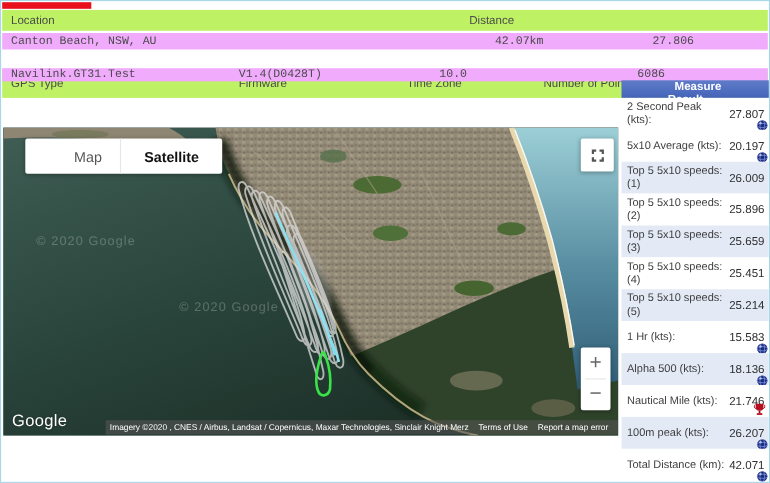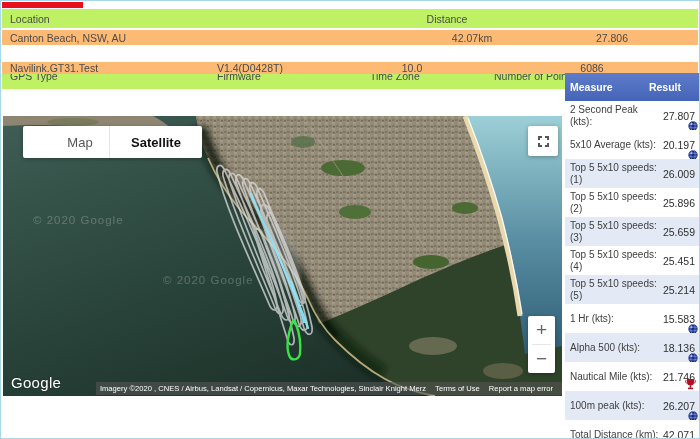--- a/index.html
+++ b/index.html
@@ -6,21 +6,21 @@
   body{
     width:700px;height:439px;position:relative;background:#fff;
     font-family:"Liberation Sans", sans-serif;overflow:hidden;
     border:1px solid #a9d7ea;box-sizing:border-box;
   }
   
   .red-bar{position:absolute;left:1px;top:1px;width:81px;height:6px;background:#e8101c;}
   
   .trow{position:absolute;left:1px;right:1px;font-size:10.5px;color:#4b4b4b;}
   .trow.hdr{background:#bef264;}
-  .trow.val{background:#fdba74;}
+  .trow.val{background:#f0abfc;font-family:Liberation Mono, monospace;}
   .trow span{position:absolute;top:50%;transform:translateY(-50%);white-space:nowrap;}
   .r1{top:8px;height:19px;}
   .r2{top:29px;height:15px;}
   .r3{top:62px;height:26px;}
   .r4{top:61px;height:12px;}
   .cell-c{text-align:center;}
   
   .map{position:absolute;left:2px;top:115px;width:559px;height:280px;background:#2c473f;overflow:hidden;}
   .map svg.art{position:absolute;left:0;top:0;}
   .map-type{position:absolute;left:20px;top:10px;display:flex;background:#fff;
@@ -39,22 +39,22 @@
   .wm1{left:30px;top:98px;}
   .wm2{left:160px;top:158px;}
   .glogo{position:absolute;left:8px;bottom:5px;color:#fff;font-size:15px;font-weight:500;
     letter-spacing:.3px;text-shadow:0 0 2px rgba(0,0,0,.4);}
   .attr{position:absolute;left:93px;right:0;bottom:1px;height:13px;background:rgba(85,85,85,.6);
     display:flex;align-items:center;justify-content:flex-end;color:#fff;font-size:7.6px;white-space:nowrap;overflow:hidden;}
   .attr span{margin-right:9px;}
   .attr .lnk{cursor:pointer;}
   
   .sidebar{position:absolute;left:564px;top:72px;width:134px;font-size:10px;color:#3e3e3e;}
-  .shdr{height:28px;background:linear-gradient(#5f7cc9,#4464b8);color:#fff;font-weight:bold;
-    font-size:10.5px;display:flex;align-items:center;}
+  .shdr{height:16px;background:linear-gradient(#5f7cc9,#4464b8);color:#fff;font-weight:bold;
+    font-size:10.5px;display:flex;align-items:center;flex-direction:column;}
   .shdr .m{padding-left:5px;flex:1;}
   .shdr .r{padding-right:18px;}
   .srow{height:29px;display:flex;align-items:center;position:relative;
     padding:0 4px 0 5px;box-sizing:border-box;background:#fff;}
   .srow.alt{background:#e3eaf6;}
   .srow .lbl{flex:1;line-height:11.5px;}
   .srow .val{font-size:10.5px;color:#2f2f2f;margin-left:2px;}
   .srow .icon{position:absolute;right:1px;bottom:-1px;width:10px;height:10px;}
   .srow .icon.trophy{width:11px;height:12px;bottom:1px;right:3px;}
 </style>

